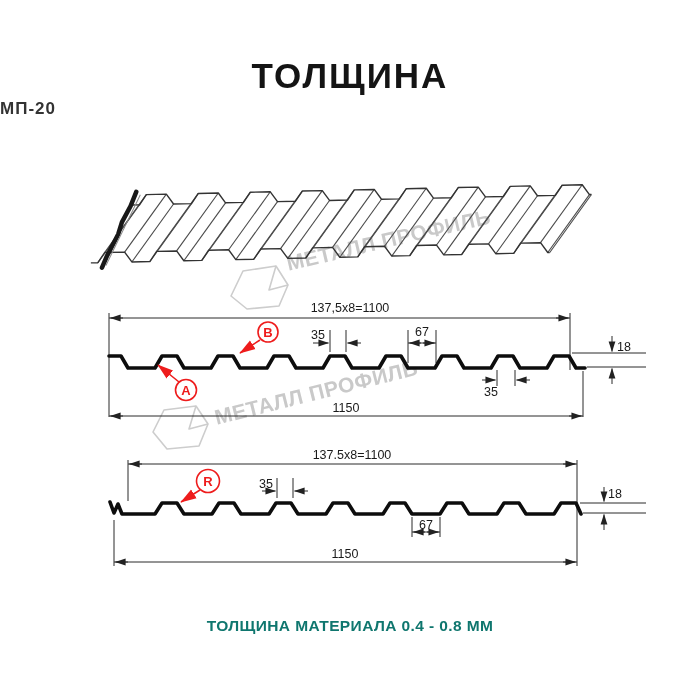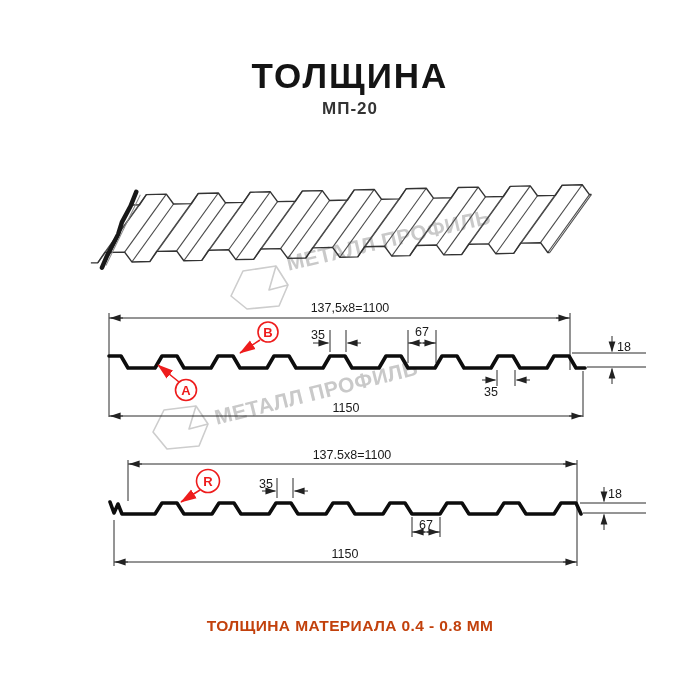--- a/index.html
+++ b/index.html
@@ -1,23 +1,23 @@
 <!DOCTYPE html>
 <html><head>
 <meta charset="utf-8">
 <style>
   html,body{margin:0;padding:0;background:#fff;}
   #page{position:relative;width:700px;height:700px;background:#fff;overflow:hidden;
         font-family:"Liberation Sans",sans-serif;}
   .title{position:absolute;left:0;top:56px;width:700px;text-align:center;
          font-size:35px;font-weight:800;letter-spacing:2px;color:#141414;z-index:3;}
-  .subtitle{position:absolute;left:0;top:99px;width:700px;text-align:center;
+  .subtitle{position:absolute;left:0;top:99px;width:700px;
          font-size:17px;font-weight:600;letter-spacing:1px;color:#333;z-index:3;}
   .caption{position:absolute;left:0;top:617px;width:700px;text-align:center;
-         font-size:15.5px;font-weight:600;letter-spacing:0.4px;color:#c2410c;z-index:3;}
+         font-size:15.5px;font-weight:600;letter-spacing:0.4px;color:#0f766e;z-index:3;}
   .wm{position:absolute;white-space:nowrap;font-weight:700;font-size:21px;
       letter-spacing:0.5px;color:#c9c9c9;z-index:1;transform-origin:0 50%;}
   .wm1{left:287px;top:252px;transform:rotate(-13.2deg);}
   .wm2{left:215px;top:406px;transform:rotate(-14deg);}
   .wmlogo{position:absolute;z-index:1;}
   svg#drawing{position:absolute;left:0;top:0;z-index:2;}
   .thick{stroke:#0d0d0d;stroke-width:3.6;fill:none;stroke-linejoin:round;stroke-linecap:round;}
   .dim{stroke:#2a2a2a;stroke-width:1;fill:none;}
   .dim-t{font-family:"Liberation Sans",sans-serif;font-size:12.5px;fill:#1a1a1a;}
   .red{stroke:#ee1c1c;fill:none;stroke-width:1.6;}

